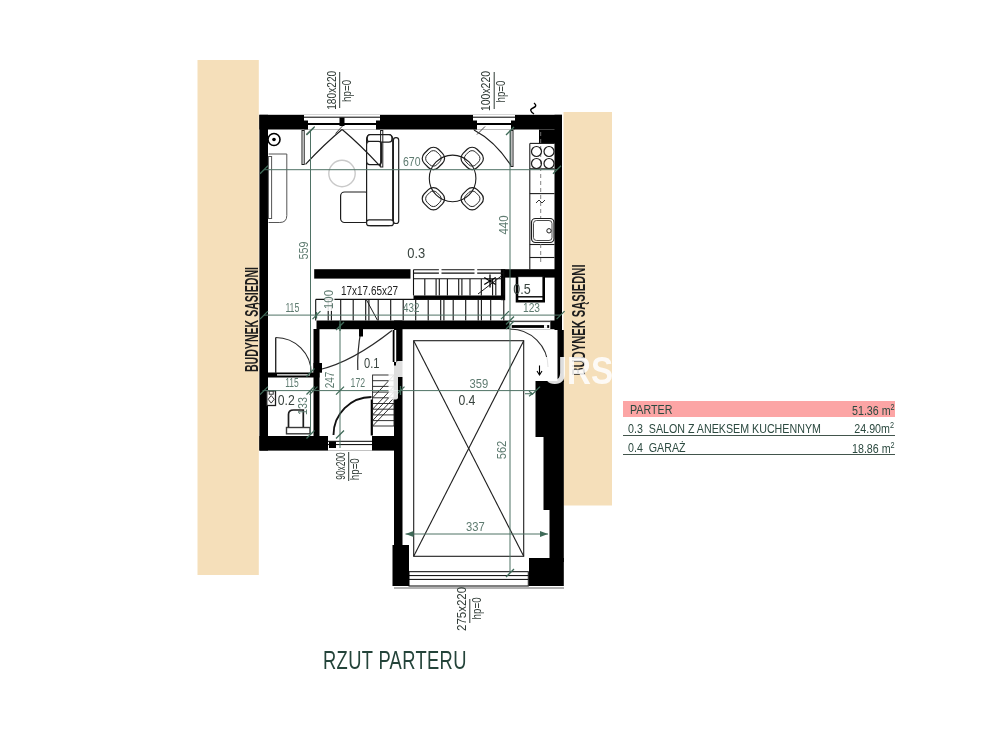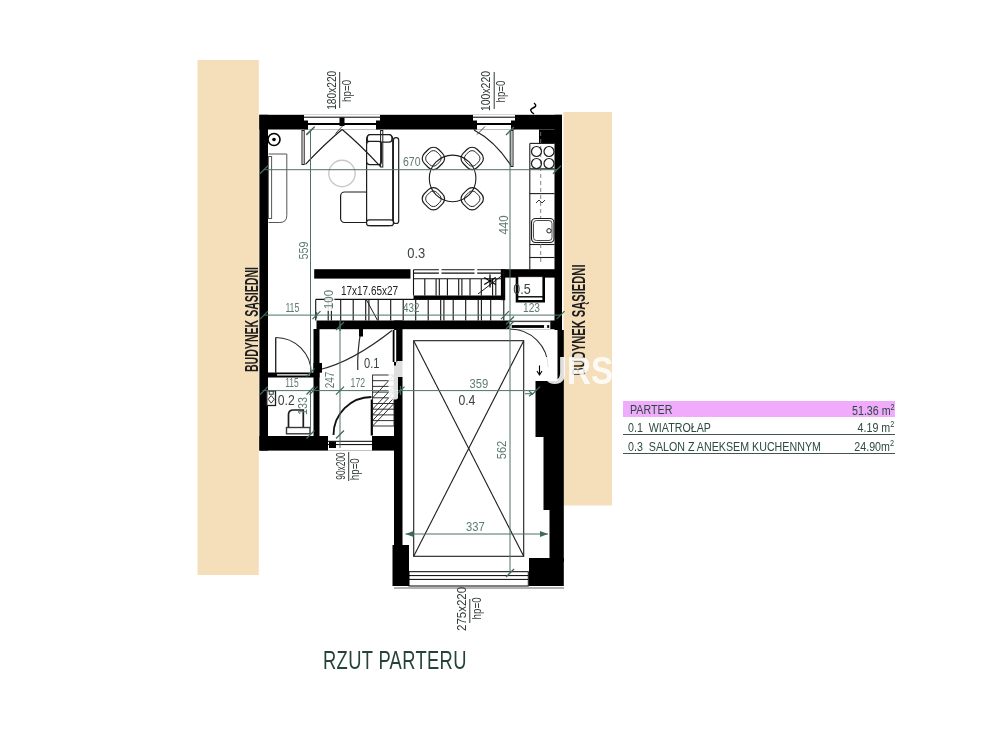--- a/index.html
+++ b/index.html
@@ -382,33 +382,33 @@
 <g fill="#ffffff" opacity="0.87">
 <rect x="388.5" y="365.5" width="9.5" height="34" rx="2"></rect>
 <rect x="396" y="361" width="10" height="16" rx="2"></rect>
 <text x="543" y="384" font-size="38" font-weight="bold" textLength="70" lengthAdjust="spacingAndGlyphs">URS</text>
 </g>
 
 </svg>
 
 <div class="abs" style="left:623px;top:400.5px;width:272px;color:#2c4a40;font-size:13.2px">
 
-  <div style="position:relative;height:16.3px;background:#f0abfc">
+  <div style="position:relative;height:16.3px;background:#fca5a5">
     <span style="position:absolute;left:7px;top:1.5px;display:inline-block;transform:scaleX(0.81);transform-origin:left">PARTER</span>
     <span style="position:absolute;right:0.5px;top:1px;display:inline-block;transform:scaleX(0.81);transform-origin:right">51.36 m<sup style="font-size:9px">2</sup></span>
   </div>
 
-  <div style="position:relative;height:17px;border-bottom:1.2px solid #42554c">
-    <span style="position:absolute;left:5px;top:3px;display:inline-block;transform:scaleX(0.81);transform-origin:left">0.1&nbsp;&nbsp;WIATROŁAP</span>
-    <span style="position:absolute;right:0.5px;top:2.5px;display:inline-block;transform:scaleX(0.81);transform-origin:right">4.19 m<sup style="font-size:9px">2</sup></span>
-  </div>
 
 
   <div style="position:relative;height:18.3px;border-bottom:1.2px solid #42554c">
     <span style="position:absolute;left:5px;top:4px;display:inline-block;transform:scaleX(0.81);transform-origin:left">0.3&nbsp;&nbsp;SALON Z ANEKSEM KUCHENNYM</span>
     <span style="position:absolute;right:0.5px;top:3.5px;display:inline-block;transform:scaleX(0.81);transform-origin:right">24.90m<sup style="font-size:9px">2</sup></span>
   </div>
 
+  <div style="position:relative;height:18.2px;border-bottom:1.2px solid #42554c">
+    <span style="position:absolute;left:5px;top:4px;display:inline-block;transform:scaleX(0.81);transform-origin:left">0.4&nbsp;&nbsp;GARAŻ</span>
+    <span style="position:absolute;right:0.5px;top:3.5px;display:inline-block;transform:scaleX(0.81);transform-origin:right">18.86 m<sup style="font-size:9px">2</sup></span>
+  </div>
 
 </div>
 
 <div class="abs" style="left:323px;top:645px;font-size:26px;color:#24443a;white-space:nowrap;transform:scaleX(0.705);transform-origin:left;letter-spacing:0.5px">RZUT PARTERU</div>
 </div>
 
 </body></html>

